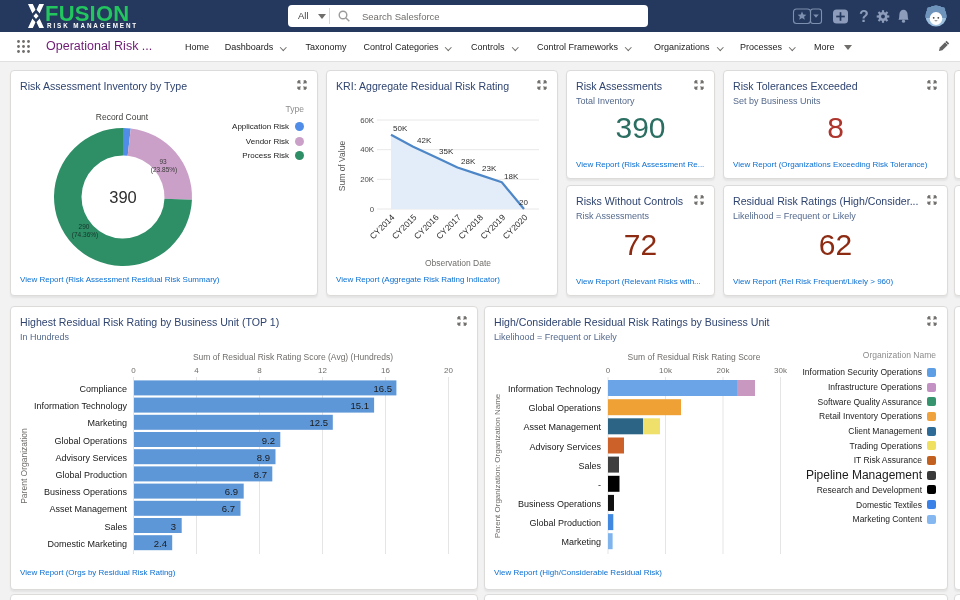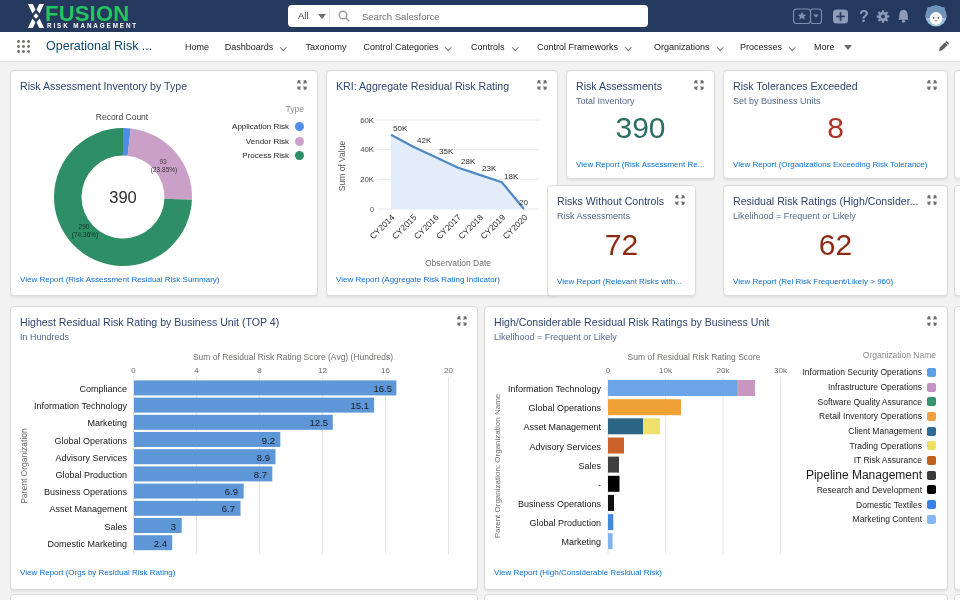--- a/index.html
+++ b/index.html
@@ -92,21 +92,21 @@
           <circle cx="9" cy="3" r="1.7"></circle>
           <circle cx="15" cy="3" r="1.7"></circle>
       <circle cx="3" cy="9" r="1.7"></circle>
           <circle cx="9" cy="9" r="1.7"></circle>
           <circle cx="15" cy="9" r="1.7"></circle>
       <circle cx="3" cy="15" r="1.7"></circle>
           <circle cx="9" cy="15" r="1.7"></circle>
           <circle cx="15" cy="15" r="1.7"></circle>
     </g>
   </svg>
-  <div style="position:absolute;left:46px;top:0;height:30px;line-height:29px;font-size:12.5px;color:#0c4a6e;">Operational Risk ...</div>
+  <div style="position:absolute;left:46px;top:0;height:30px;line-height:29px;font-size:12.5px;color:#701a75;">Operational Risk ...</div>
   <div class="navtab" style="left:185px;text-align:right;">Home</div>
   <div class="navtab" style="left:224.7px;">Dashboards<span class="chev"></span></div>
   <div class="navtab" style="left:305.4px;">Taxonomy</div>
   <div class="navtab" style="left:363.4px;">Control Categories<span class="chev"></span></div>
   <div class="navtab" style="left:471px;">Controls<span class="chev"></span></div>
   <div class="navtab" style="left:537px;">Control Frameworks<span class="chev"></span></div>
   <div class="navtab" style="left:654px;">Organizations<span class="chev"></span></div>
   <div class="navtab" style="left:740px;">Processes<span class="chev"></span></div>
   <div class="navtab" style="left:814px;">More<span style="display:inline-block;width:0;height:0;border-left:4px solid transparent;border-right:4px solid transparent;border-top:5px solid #706E6B;margin-left:9px;"></span></div>
   <svg width="12" height="12" viewBox="0 0 12 12" style="position:absolute;left:938px;top:8px;">
@@ -217,21 +217,21 @@
         <g stroke="#706E6B" stroke-width="1.3" fill="none">
           <path d="M6.5 3.5 L9 1 M9 1 L6.6 1 M9 1 L9 3.4"></path>
           <path d="M3.5 6.5 L1 9 M1 9 L3.4 9 M1 9 L1 6.6"></path>
           <path d="M3.5 3.5 L1 1 M1 1 L3.4 1 M1 1 L1 3.4"></path>
           <path d="M6.5 6.5 L9 9 M9 9 L9 6.6 M9 9 L6.6 9"></path>
         </g>
       </svg>
   <div class="clink" style="bottom:9px;">View Report (Organizations Exceeding Risk Tolerance)</div>
 </div>
 
-<div class="card" id="c5" style="left:547px;top:185px;width:149px;height:111px;">
+<div class="card" id="c5" style="left:566px;top:185px;width:149px;height:111px;">
   <div class="ctitle">Risks Without Controls</div>
   <div class="csub">Risk Assessments</div>
   <div class="bignum" style="top:44px;color:#8C2B12;">72</div>
   <svg class="expand" viewBox="0 0 10 10">
         <g stroke="#706E6B" stroke-width="1.3" fill="none">
           <path d="M6.5 3.5 L9 1 M9 1 L6.6 1 M9 1 L9 3.4"></path>
           <path d="M3.5 6.5 L1 9 M1 9 L3.4 9 M1 9 L1 6.6"></path>
           <path d="M3.5 3.5 L1 1 M1 1 L3.4 1 M1 1 L1 3.4"></path>
           <path d="M6.5 6.5 L9 9 M9 9 L9 6.6 M9 9 L6.6 9"></path>
         </g>
@@ -248,21 +248,21 @@
           <path d="M6.5 3.5 L9 1 M9 1 L6.6 1 M9 1 L9 3.4"></path>
           <path d="M3.5 6.5 L1 9 M1 9 L3.4 9 M1 9 L1 6.6"></path>
           <path d="M3.5 3.5 L1 1 M1 1 L3.4 1 M1 1 L1 3.4"></path>
           <path d="M6.5 6.5 L9 9 M9 9 L9 6.6 M9 9 L6.6 9"></path>
         </g>
       </svg>
   <div class="clink" style="bottom:9px;">View Report (Rel Risk Frequent/Likely &gt; 960)</div>
 </div>
 
 <div class="card" id="c7" style="left:10px;top:306px;width:468px;height:284px;">
-  <div class="ctitle">Highest Residual Risk Rating by Business Unit (TOP 4)</div>
+  <div class="ctitle">Highest Residual Risk Rating by Business Unit (TOP 1)</div>
   <div class="csub">In Hundreds</div>
   <svg class="expand" viewBox="0 0 10 10">
         <g stroke="#706E6B" stroke-width="1.3" fill="none">
           <path d="M6.5 3.5 L9 1 M9 1 L6.6 1 M9 1 L9 3.4"></path>
           <path d="M3.5 6.5 L1 9 M1 9 L3.4 9 M1 9 L1 6.6"></path>
           <path d="M3.5 3.5 L1 1 M1 1 L3.4 1 M1 1 L1 3.4"></path>
           <path d="M6.5 6.5 L9 9 M9 9 L9 6.6 M9 9 L6.6 9"></path>
         </g>
       </svg>
   <svg width="468" height="284" viewBox="0 0 468 284" style="position:absolute;left:0;top:0;">

